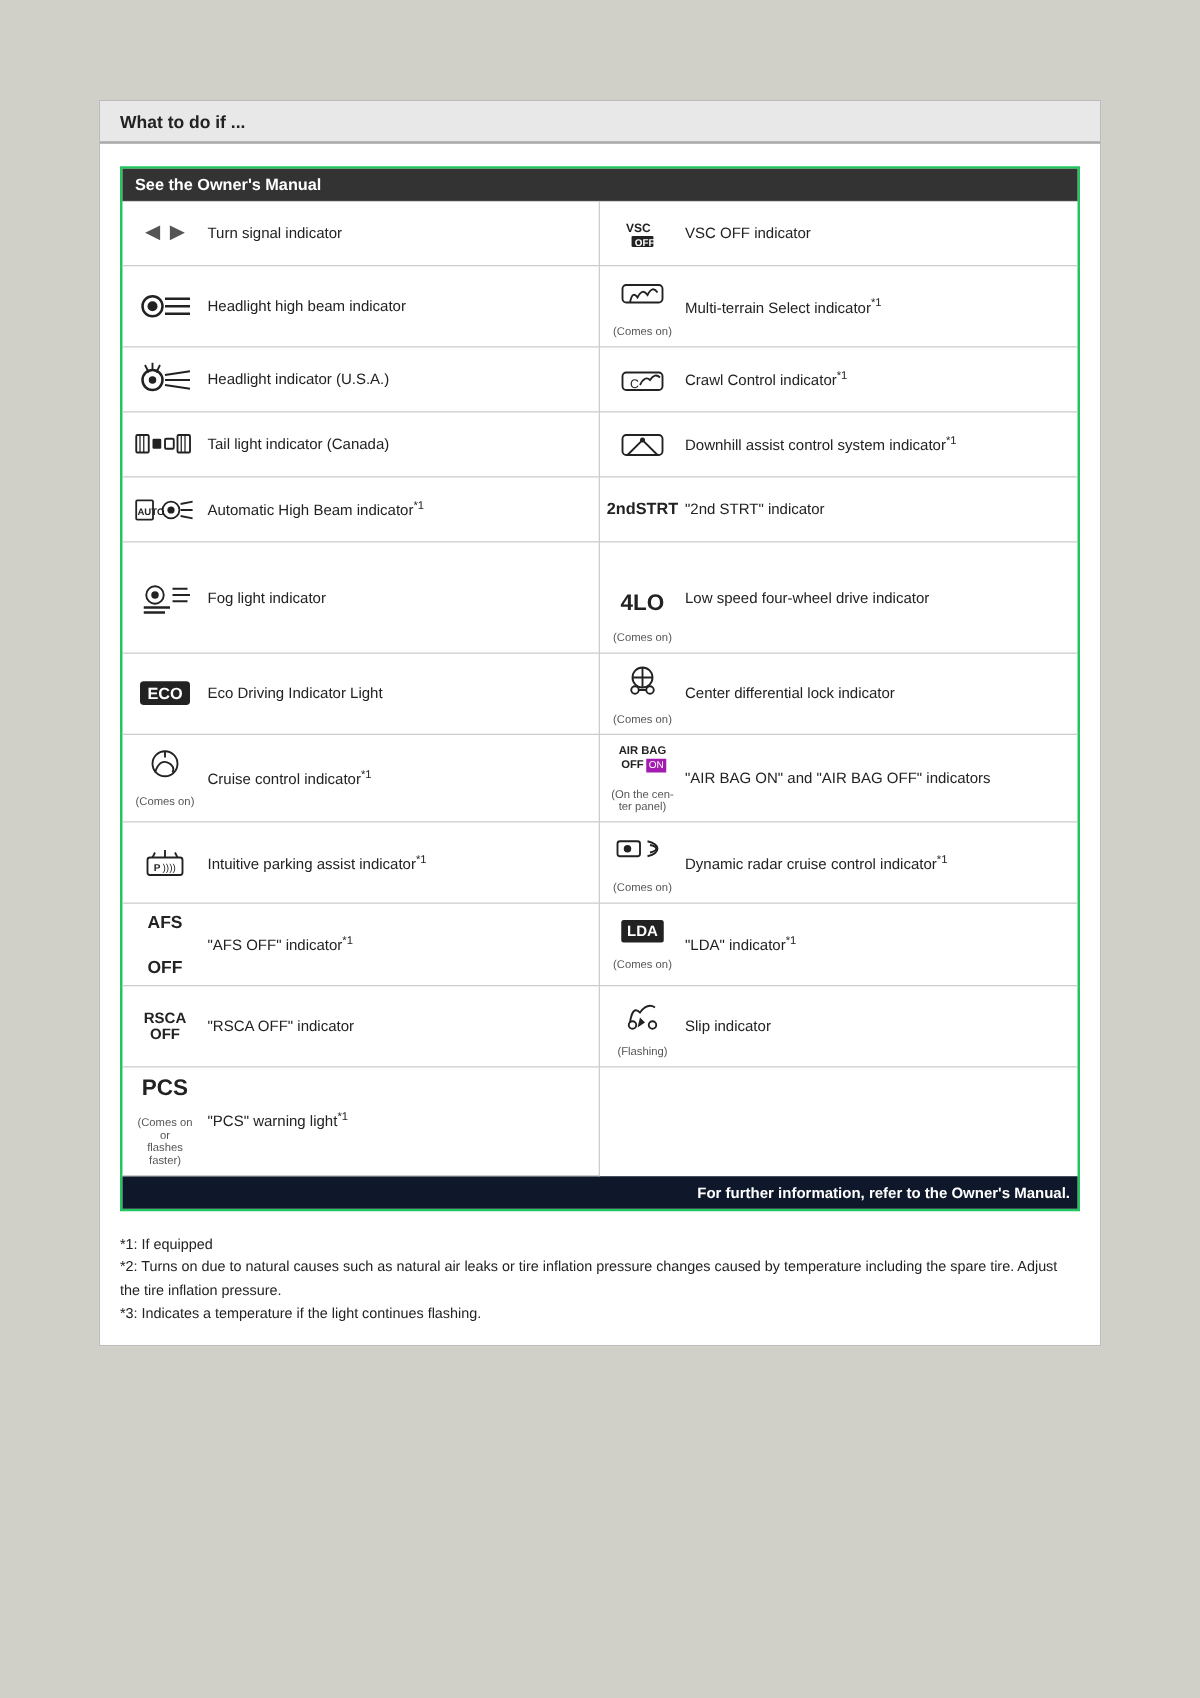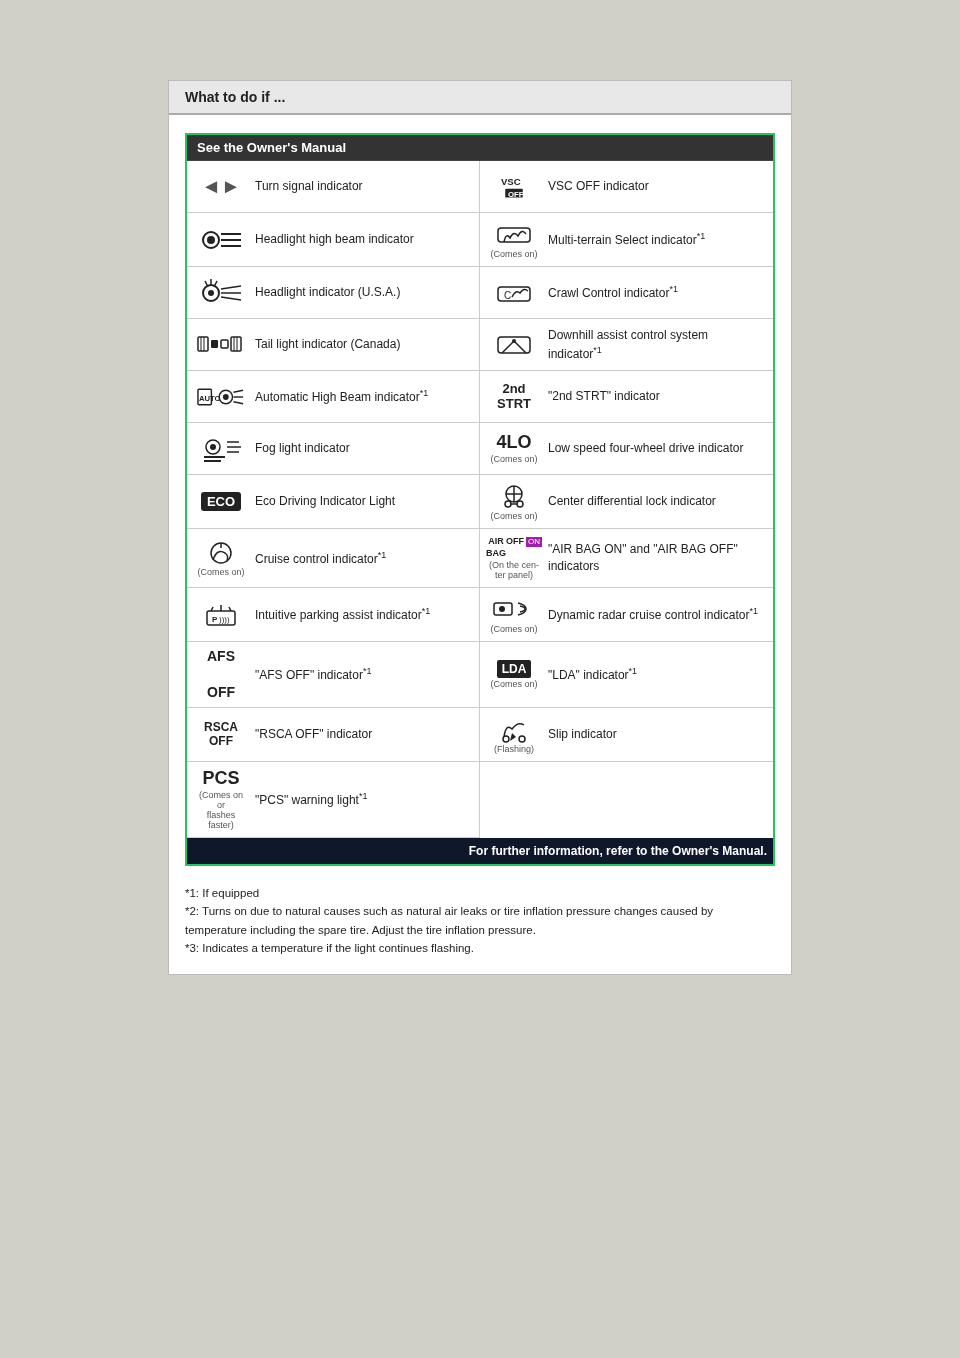--- a/index.html
+++ b/index.html
@@ -7,21 +7,21 @@
       background: #d0cfc8;
       font-family: Arial, Helvetica, sans-serif;
       width: 960px;
       min-height: 1358px;
       display: flex;
       justify-content: center;
       align-items: flex-start;
       padding: 80px 0;
     }
     .page-container {
-      width: 624px;
+      width: 802px;
       background: #fff;
       border: 1px solid #bbb;
     }
     .header-bar {
       background: #e8e8e8;
       border-bottom: 2px solid #aaa;
       padding: 8px 16px;
       font-size: 14px;
       font-weight: bold;
       color: #222;
@@ -61,21 +61,21 @@
       flex-direction: column;
       align-items: center;
       justify-content: center;
       font-size: 11px;
       color: #555;
       text-align: center;
     }
     .ind-icon .comes-on {
       font-size: 9px;
       color: #555;
-      margin-top: 1px;
+      margin-top: 12px;
     }
     .ind-label {
       font-size: 12px;
       color: #222;
       line-height: 1.4;
     }
     .footer-bar {
       background: #0f172a;
       color: #fff;
       text-align: right;
@@ -115,35 +115,36 @@
     }
     .icon-set {
       display: inline-block;
       font-size: 20px;
       font-weight: bold;
       color: #222;
       letter-spacing: -1px;
     }
     .icon-2ndstrt {
       display: flex;
-      flex-direction: column;
-      align-items: center;
+      flex-direction: row;
+      align-items: flex-start;
       font-weight: bold;
       font-size: 14px;
       color: #222;
       line-height: 1.1;
     }
     .icon-4lo {
       display: flex;
       flex-direction: column;
       align-items: center;
       font-weight: bold;
       font-size: 17px;
       color: #222;
       line-height: 1.1;
+      margin-top: 32px;
     }
     .icon-pcs {
       display: flex;
       flex-direction: column;
       align-items: center;
       font-weight: bold;
       font-size: 17px;
       color: #222;
       line-height: 1.1;
     }
@@ -161,22 +162,22 @@
       display: flex;
       flex-direction: column;
       align-items: center;
       font-weight: bold;
       font-size: 12px;
       color: #222;
       line-height: 1.1;
     }
     .icon-airbag {
       display: flex;
-      flex-direction: row;
-      align-items: flex-start;
+      flex-direction: column;
+      align-items: flex-end;
       font-size: 9px;
       color: #222;
       line-height: 1.3;
     }
     .airbag-line {
       display: flex;
       align-items: center;
       gap: 2px;
     }
     .airbag-on-box {

